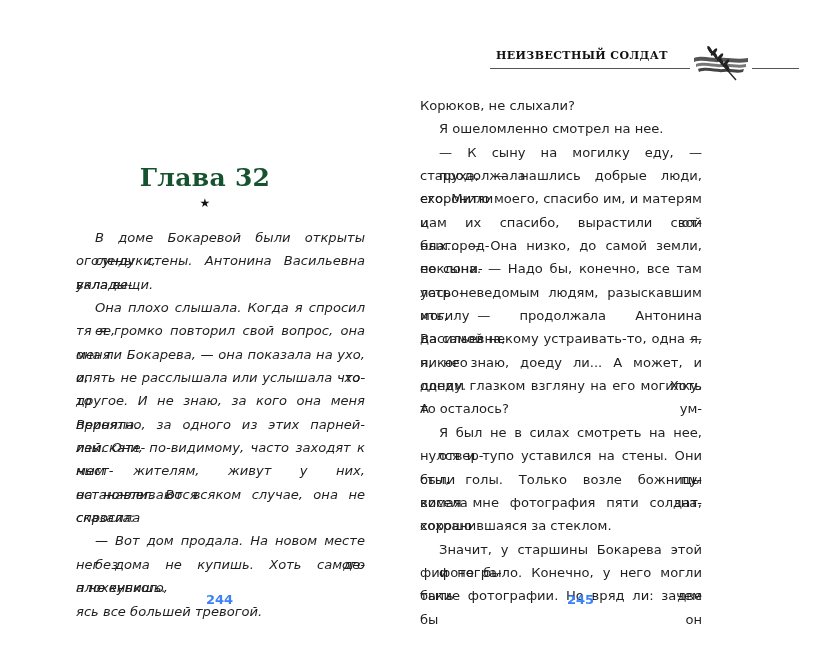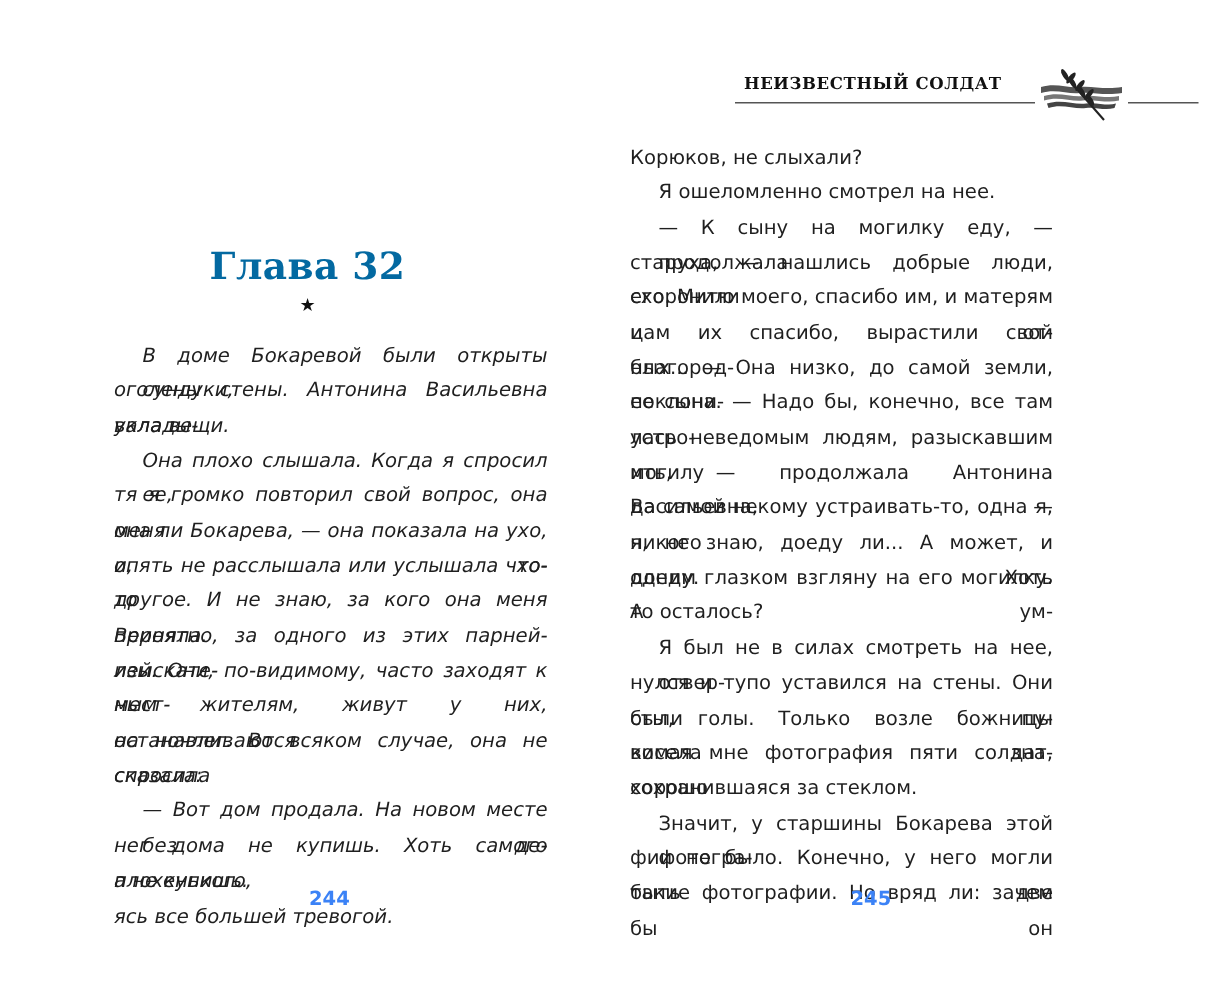--- a/index.html
+++ b/index.html
@@ -21,21 +21,21 @@
       font-size: 11px; letter-spacing: 0.4px; color: #111;
     }
     .header-rule {
       position: absolute; left: 0; right: 0; top: 24px; height: 1px; background: #555;
     }
     .ornament { position: absolute; left: 200px; top: 0px; width: 62px; height: 38px; background: #fff; }
 
     
     .chapter-title {
       position: absolute; left: 0; width: 410px; top: 163px; text-align: center;
-      font-family: "DejaVu Serif", serif; font-weight: bold; font-size: 25px; color: #0369a1;
+      font-family: "DejaVu Serif", serif; font-weight: bold; font-size: 25px; color: #14532d;
       letter-spacing: 0.3px;
     }
     .chapter-star {
       position: absolute; left: 0; width: 410px; top: 196px; text-align: center;
       font-size: 12px; color: #111;
     }
 
     .body-text {
       position: absolute; font-size: 13.1px; line-height: 23.35px; color: #1f1f1f;
     }

